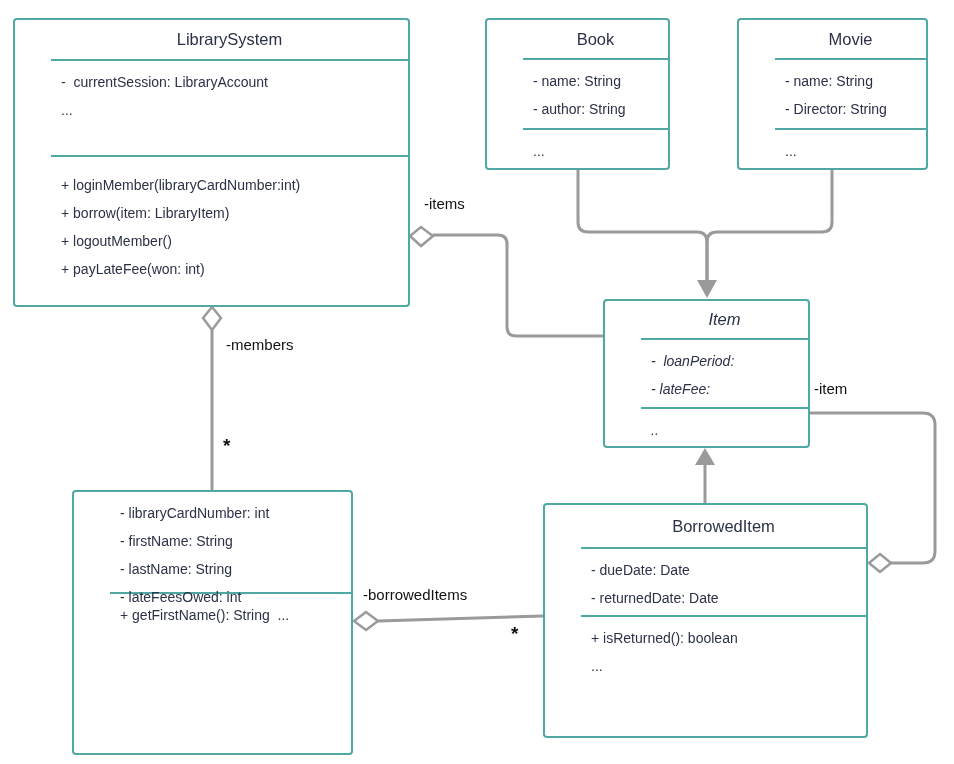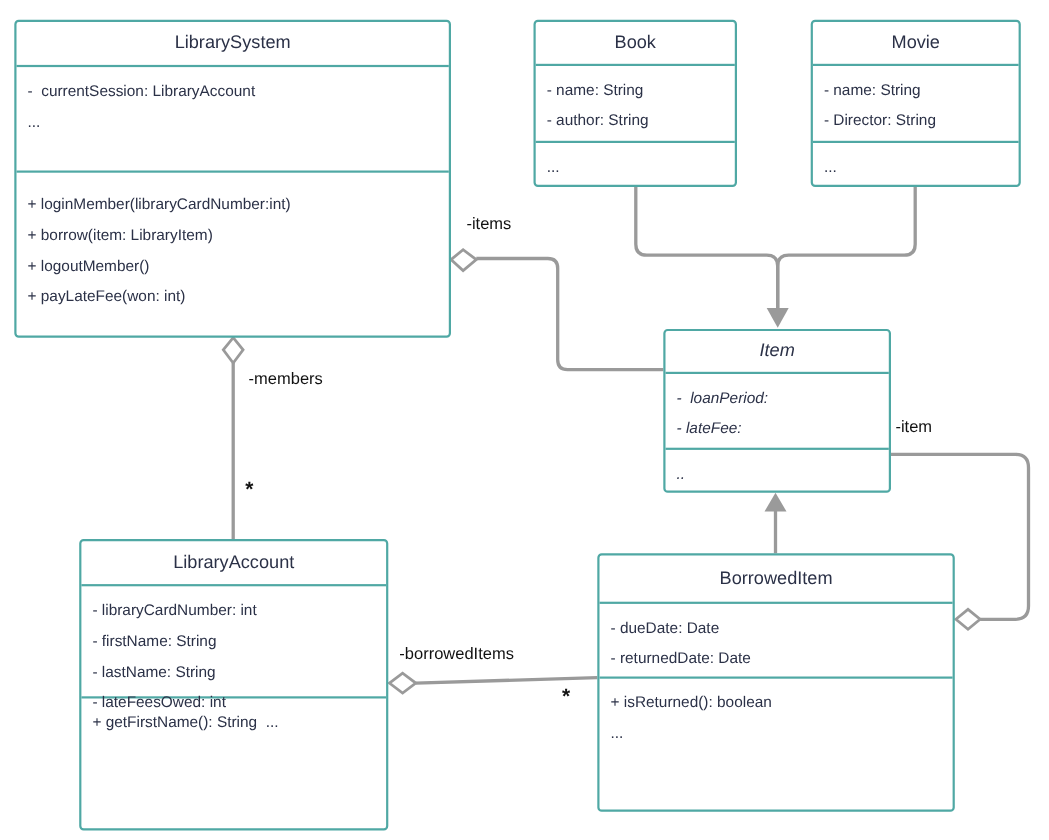--- a/index.html
+++ b/index.html
@@ -11,21 +11,21 @@
   }
   *{margin:0;padding:0;box-sizing:border-box;}
   html,body{width:954px;height:764px;background:var(--background);
     font-family:"Liberation Sans","DejaVu Sans",sans-serif;overflow:hidden;}
   .canvas{position:relative;width:954px;height:764px;background:var(--background);}
   .connectors{position:absolute;left:0;top:0;width:954px;height:764px;}
   .edge{stroke:var(--connector);stroke-width:3;fill:none;}
   .diamond{fill:#ffffff;stroke:var(--connector);stroke-width:2.5;stroke-linejoin:miter;}
   .arrowhead{fill:var(--connector);stroke:none;}
   .uml-class{position:absolute;background:#ffffff;border:2px solid var(--class-border);
-    border-radius:4px;display:flex;flex-direction:column;color:var(--class-text);}
+    border-radius:4px;display:flex;flex-direction:column;color:var(--class-text);padding-left:36px;}
   .uml-title{display:flex;align-items:center;justify-content:center;
     font-size:16.5px;border-bottom:2px solid var(--class-border);flex:0 0 auto;}
   .uml-attrs{border-bottom:2px solid var(--class-border);flex:0 0 auto;padding:7px 10px 0 10px;}
   .uml-methods{flex:1 1 auto;padding:7px 10px 0 10px;}
   .member{font-size:14px;line-height:28px;white-space:pre;color:var(--class-text);}
   .edge-label{position:absolute;color:var(--label-text);font-size:15px;line-height:20px;white-space:pre;}
   .mult{font-size:19px;font-weight:600;}
 </style>
 </head>
 <body>
@@ -109,21 +109,20 @@
     <div class="uml-attrs" style="height:69px;">
       <div class="member">-  loanPeriod:</div>
       <div class="member">- lateFee:</div>
     </div>
     <div class="uml-methods">
       <div class="member">..</div>
     </div>
   </div>
 
   <div class="uml-class" style="left:72px;top:490px;width:281px;height:265px;">
-    <div class="uml-title" style="height:41px;">LibraryAccount</div>
     <div class="uml-attrs" style="height:102px;">
       <div class="member">- libraryCardNumber: int</div>
       <div class="member">- firstName: String</div>
       <div class="member">- lastName: String</div>
       <div class="member">- lateFeesOwed: int</div>
     </div>
     <div class="uml-methods">
       <div class="member">+ getFirstName(): String  ...</div>
     </div>
   </div>

